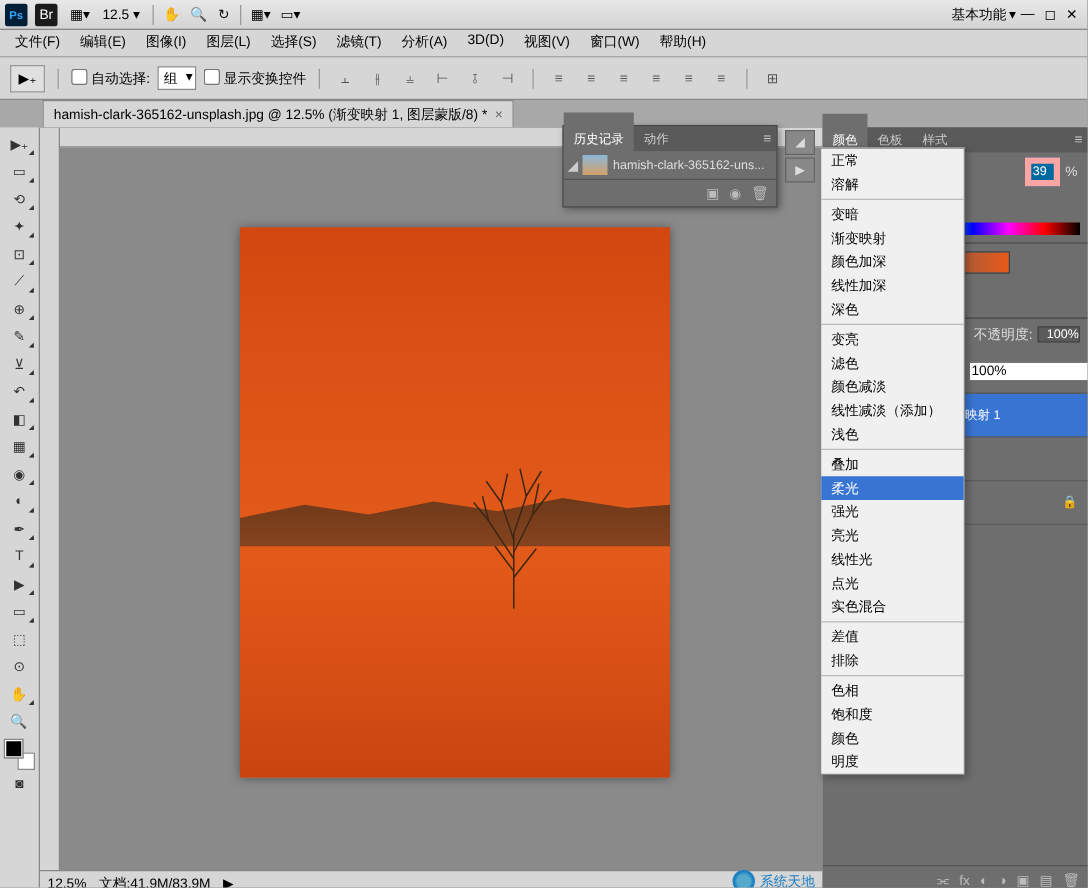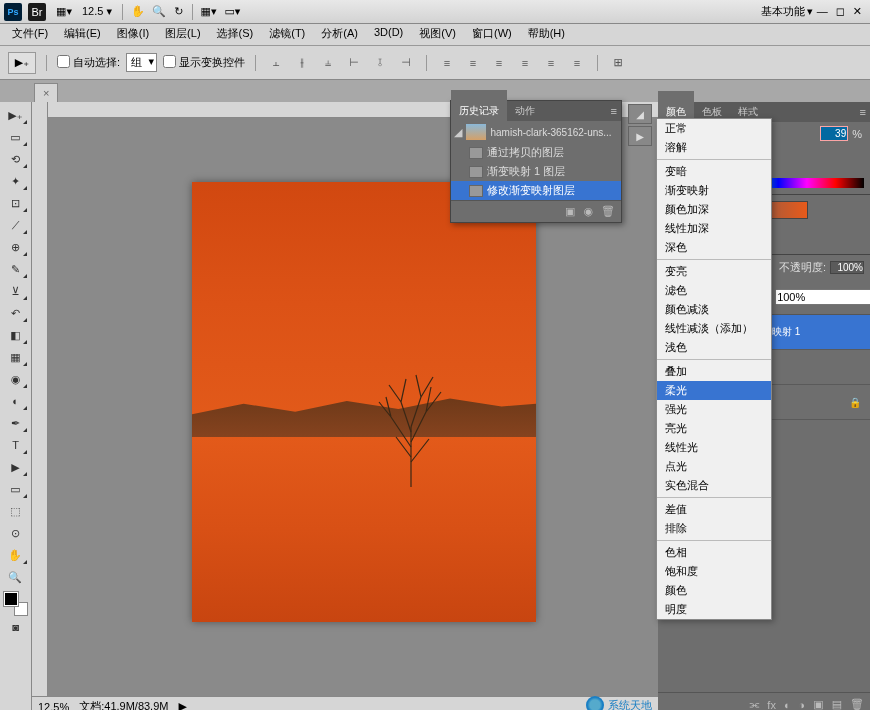--- a/index.html
+++ b/index.html
@@ -59,21 +59,21 @@
 .blend-menu{position:absolute;left:656px;top:118px;width:116px;background:#f0f0f0;border:1px solid #888;box-shadow:2px 2px 6px rgba(0,0,0,.3);z-index:60}
 .blend-item{padding:2px 8px;font-size:11px;cursor:pointer}
 .blend-item.sel{background:#3874d1;color:#fff}
 .blend-sep{height:1px;background:#bbb;margin:2px 0}
 .color-panel{background:#6e6e6e;border-bottom:1px solid #444}
 .cp-body{height:72px;padding:4px;position:relative}
 .cp-swatches{position:absolute;left:6px;top:6px;width:28px;height:28px}
 .cp-swatches .fg{position:absolute;width:18px;height:18px;background:#000;border:1px solid #ccc;z-index:2}
 .cp-swatches .bg{position:absolute;width:18px;height:18px;background:#fff;border:1px solid #888;right:0;bottom:0}
 .cp-opacity{position:absolute;right:8px;top:4px;display:flex;align-items:center;gap:4px;color:#ddd}
-.cp-opacity input{width:28px;font-size:10px;text-align:right;border:1px solid #fca5a5;background:#0369a1;color:#fff;padding:1px}
+.cp-opacity input{width:28px;font-size:10px;text-align:left;border:5px solid #fca5a5;background:#0369a1;color:#fff;padding:1px}
 .cp-strip{position:absolute;left:6px;right:6px;bottom:6px;height:10px;background:linear-gradient(90deg,#fff,#ff0,#0f0,#0ff,#00f,#f0f,#f00,#000)}
 .adj-panel{background:#6e6e6e;height:60px;border-bottom:1px solid #444;padding:6px;position:relative}
 .adj-grad{width:120px;height:18px;background:linear-gradient(90deg,#2b5a7a,#e85a1a);border:1px solid #444;margin-left:24px}
 .layers-panel{flex:1;background:#6e6e6e;display:flex;flex-direction:column}
 .lp-opts{padding:4px 6px;display:flex;align-items:center;gap:4px;color:#ddd;font-size:10px}
 .lp-opts select{font-size:10px;background:#5a5a5a;color:#fff;border:1px solid #444;padding:1px}
 .lp-opts input{width:34px;font-size:10px;background:#5a5a5a;color:#fff;border:1px solid #444;text-align:right}
 .lp-lock{padding:2px 6px;display:flex;align-items:center;gap:6px;color:#ddd;font-size:10px;border-bottom:1px solid #555}
 .lp-lock .icons{display:flex;gap:3px}
 .lp-lock .icons span{width:14px;height:14px;display:flex;align-items:center;justify-content:center;color:#bbb;font-size:10px}
@@ -156,20 +156,21 @@
   <div class="opt-icon">≡</div>
   <div class="opt-icon">≡</div>
   <div class="opt-icon">≡</div>
   <div class="opt-icon">≡</div>
   <div class="tb-sep"></div>
   <div class="opt-icon">⊞</div>
 </div>
 
 <div class="tabbar">
   <div class="doctab">
+    <span>hamish-clark-365162-unsplash.jpg @ 12.5% (渐变映射 1, 图层蒙版/8) *</span>
     <span class="close">×</span>
   </div>
 </div>
 
 <div class="workspace">
 
   <div class="toolbox">
     <div class="tool corner">▶₊</div>
     <div class="tool corner">▭</div>
     <div class="tool corner">⟲</div>
@@ -303,34 +304,20 @@
   <div class="panel-tabs">
     <div class="panel-tab active">历史记录</div>
     <div class="panel-tab">动作</div>
     <div class="panel-menu">≡</div>
   </div>
   <div class="hist-header">
     <span style="color:#ccc">◢</span>
     <div class="hist-thumb"></div>
     <div class="hist-name">hamish-clark-365162-uns...</div>
   </div>
-  <div class="hist-list" id="hist-list">
-      <div class="hist-item">
-        <div class="hist-icon"></div>
-        <span>通过拷贝的图层</span>
-      </div>
-      <div class="hist-item">
-        <div class="hist-icon"></div>
-        <span>渐变映射 1 图层</span>
-      </div>
-      <div class="hist-item sel">
-        <div class="hist-icon"></div>
-        <span>修改渐变映射图层</span>
-      </div>
-    </div>
   <div class="hist-footer">
     <span>▣</span>
     <span>◉</span>
     <span>🗑</span>
   </div>
 </div>
 
 <div class="float-icons">
   <div>◢</div>
   <div>▶</div>

